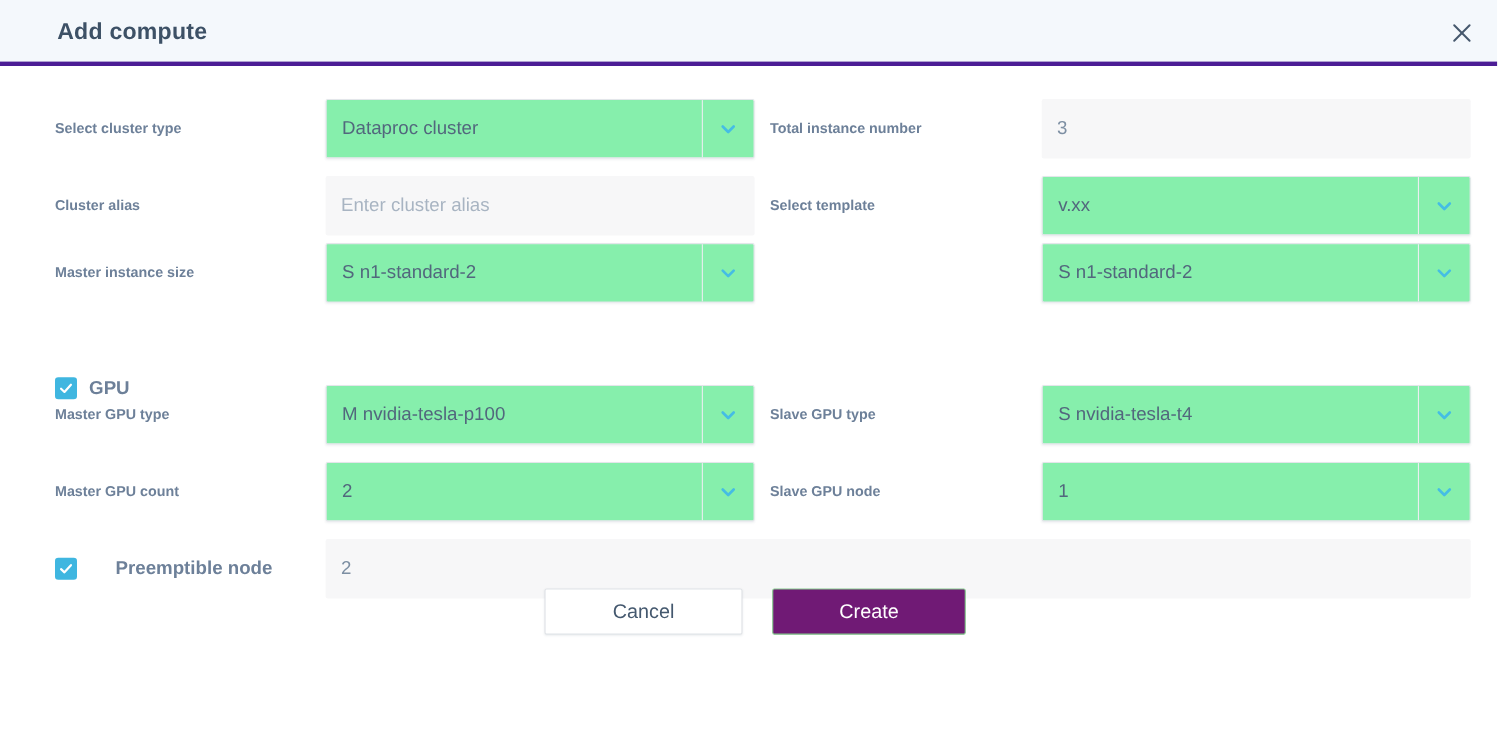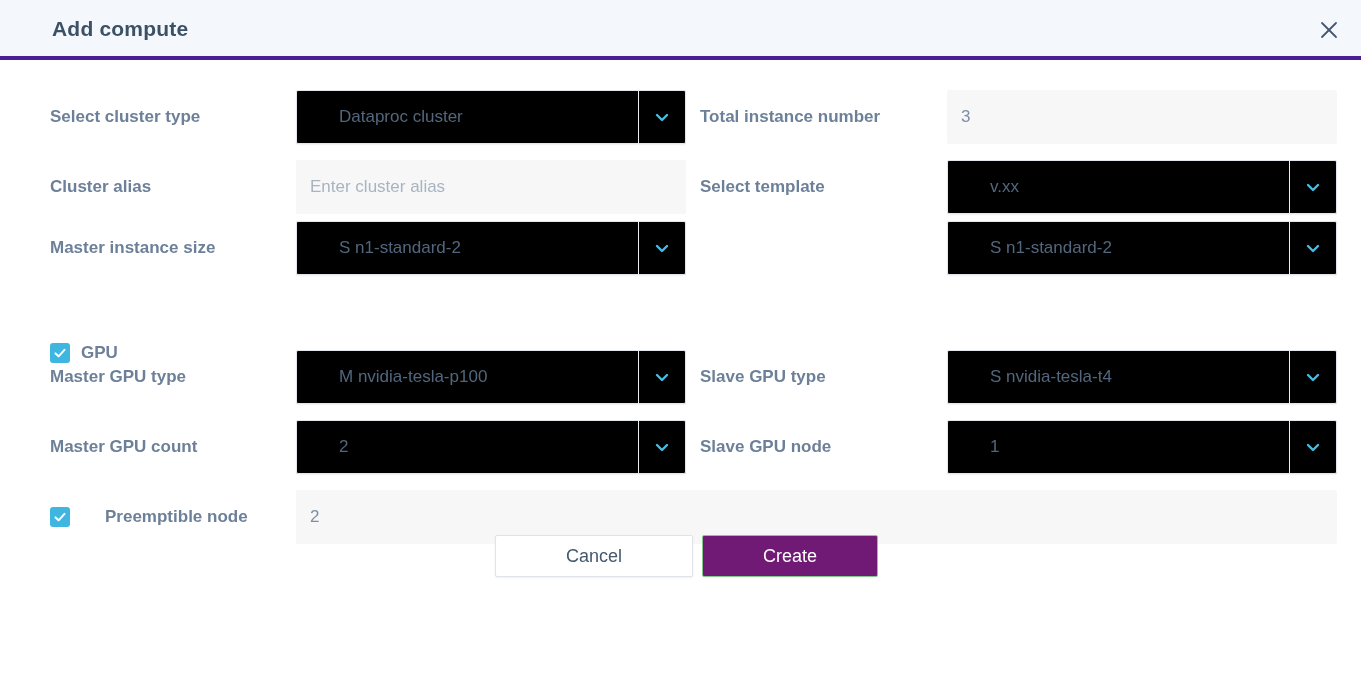--- a/index.html
+++ b/index.html
@@ -68,21 +68,21 @@
   .row-r1 { top: 30px; }
   .row-r2 { top: 100px; }
   .row-r3 { top: 161px; }
   .row-gpu-check { top: 240px; height: 34px; margin-top: 36px; }
   .row-r4 { top: 290px; }
   .row-r5 { top: 360px; }
   .row-preempt { top: 430px; }
 
   .label {
     position: absolute;
-    font-size: 17px;
+    font-size: 13px;
     font-weight: bold;
     color: #6d8099;
     white-space: nowrap;
     line-height: 54px;
     top: 0;
   }
   .label-left  { left: 50px; }
   .label-right { left: 700px; }
 
   .field {
@@ -90,28 +90,27 @@
     top: 0;
     height: 54px;
     box-sizing: border-box;
   }
   .field-left  { left: 296px; width: 390px; }
   .field-right { left: 947px; width: 390px; }
   .field-full  { left: 296px; width: 1041px; }
 
   
   .select-control {
-    background: #000000;
+    background: #86efac;
     border: 1px solid #e3e6ea;
     border-radius: 2px;
     box-shadow: 0 1px 2px rgba(40,60,90,0.07);
     display: flex;
     align-items: stretch;
     cursor: pointer;
-    padding-left: 28px;
   }
   .select-value {
     flex: 1 1 auto;
     display: flex;
     align-items: center;
     padding-left: 14px;
     font-size: 17px;
     color: #52677d;
     font-family: "Liberation Sans", sans-serif;
     white-space: nowrap;
@@ -196,21 +195,21 @@
     border-radius: 2px;
     display: flex;
     align-items: center;
     justify-content: center;
     cursor: pointer;
     box-sizing: border-box;
     font-family: "Liberation Sans", sans-serif;
   }
   .btn-cancel {
     left: 495px;
-    width: 198px;
+    width: 180px;
     background: #ffffff;
     border: 1px solid #e0e3e7;
     color: #44586e;
     box-shadow: 0 1px 2px rgba(40,60,90,0.08);
   }
   .btn-create {
     left: 702px;
     width: 176px;
     background: #701a75;
     border: 1px solid #83c98b;

